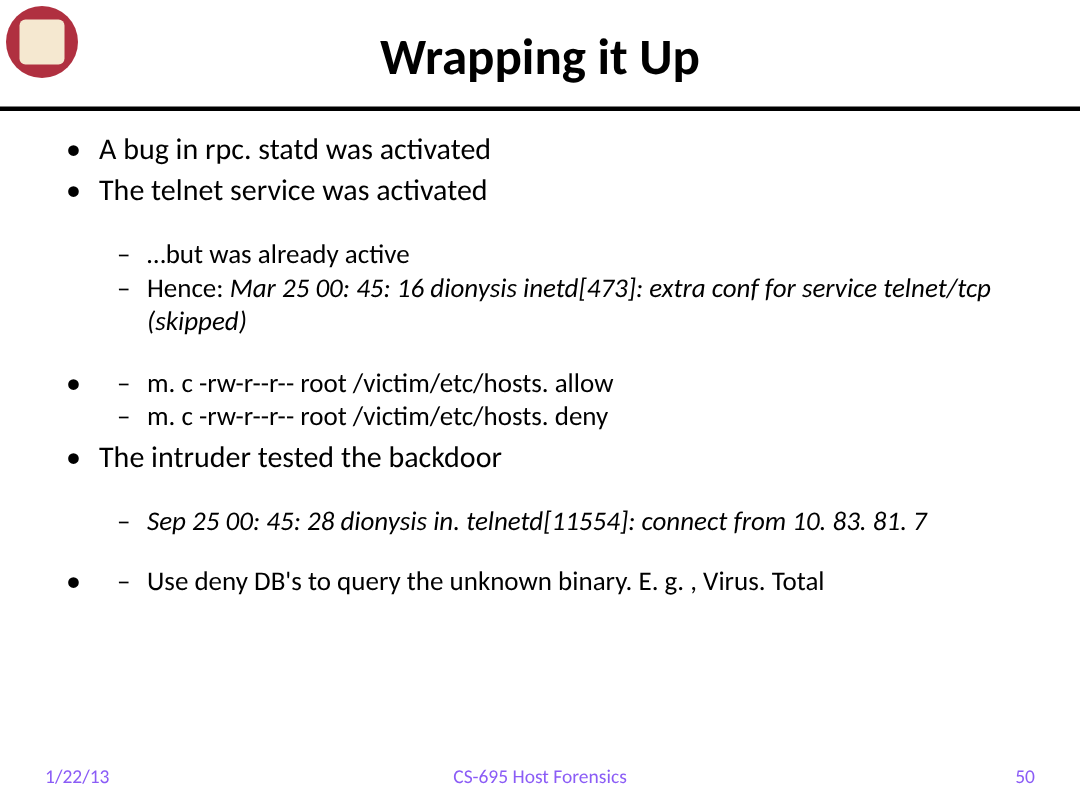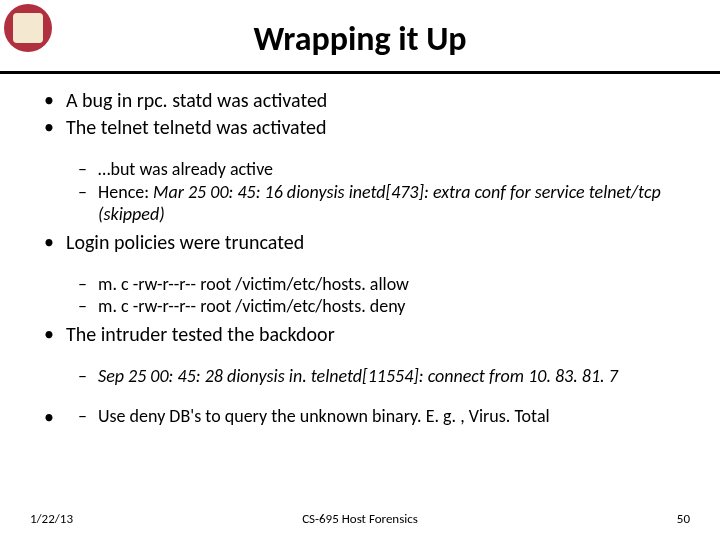--- a/index.html
+++ b/index.html
@@ -28,21 +28,21 @@
     content: "•"; position: absolute; left: 14px; top: 0; font-size: 20px;
   }
   .lvl2 { font-size: 18px; margin-top: 18px; margin-bottom: 4px; }
   .lvl2 > li { padding-left: 32px; position: relative; line-height: 1.25; }
   .lvl2 > li::before {
     content: "–"; position: absolute; left: 12px; top: 0; font-size: 18px;
   }
   .italic { font-style: italic; }
   .footer {
     position: absolute; bottom: 14px; left: 0; width: 100%;
-    font-size: 13px; color: #000000;
+    font-size: 13px; color: #8b5cf6;
     display: flex; justify-content: space-between; padding: 0 30px;
   }
   .footer .center { position: absolute; left: 50%; transform: translateX(-50%); }
 </style>
 </head>
 <body>
 
 <div class="slide">
 
   <div class="logo">
@@ -51,32 +51,31 @@
 
   <h1 class="title">Wrapping it Up</h1>
   <hr class="rule">
 
   <div class="content">
     <ul class="lvl1">
       <li>
         <span>A bug in rpc. statd was activated</span>
       </li>
       <li>
-        <span>The telnet telnetd was activated</span>
+        <span>The telnet service was activated</span>
         <ul class="lvl2">
           <li>
             <span>…but was already active</span>
           </li>
           <li>
             <span>Hence: </span><span class="italic">Mar 25 00: 45: 16 dionysis inetd[473]: extra conf for service telnet/tcp (skipped)</span>
           </li>
         </ul>
       </li>
       <li>
-        <span>Login policies were truncated</span>
         <ul class="lvl2">
           <li>
             <span>m. c -rw-r--r-- root /victim/etc/hosts. allow</span>
           </li>
           <li>
             <span>m. c -rw-r--r-- root /victim/etc/hosts. deny</span>
           </li>
         </ul>
       </li>
       <li>

